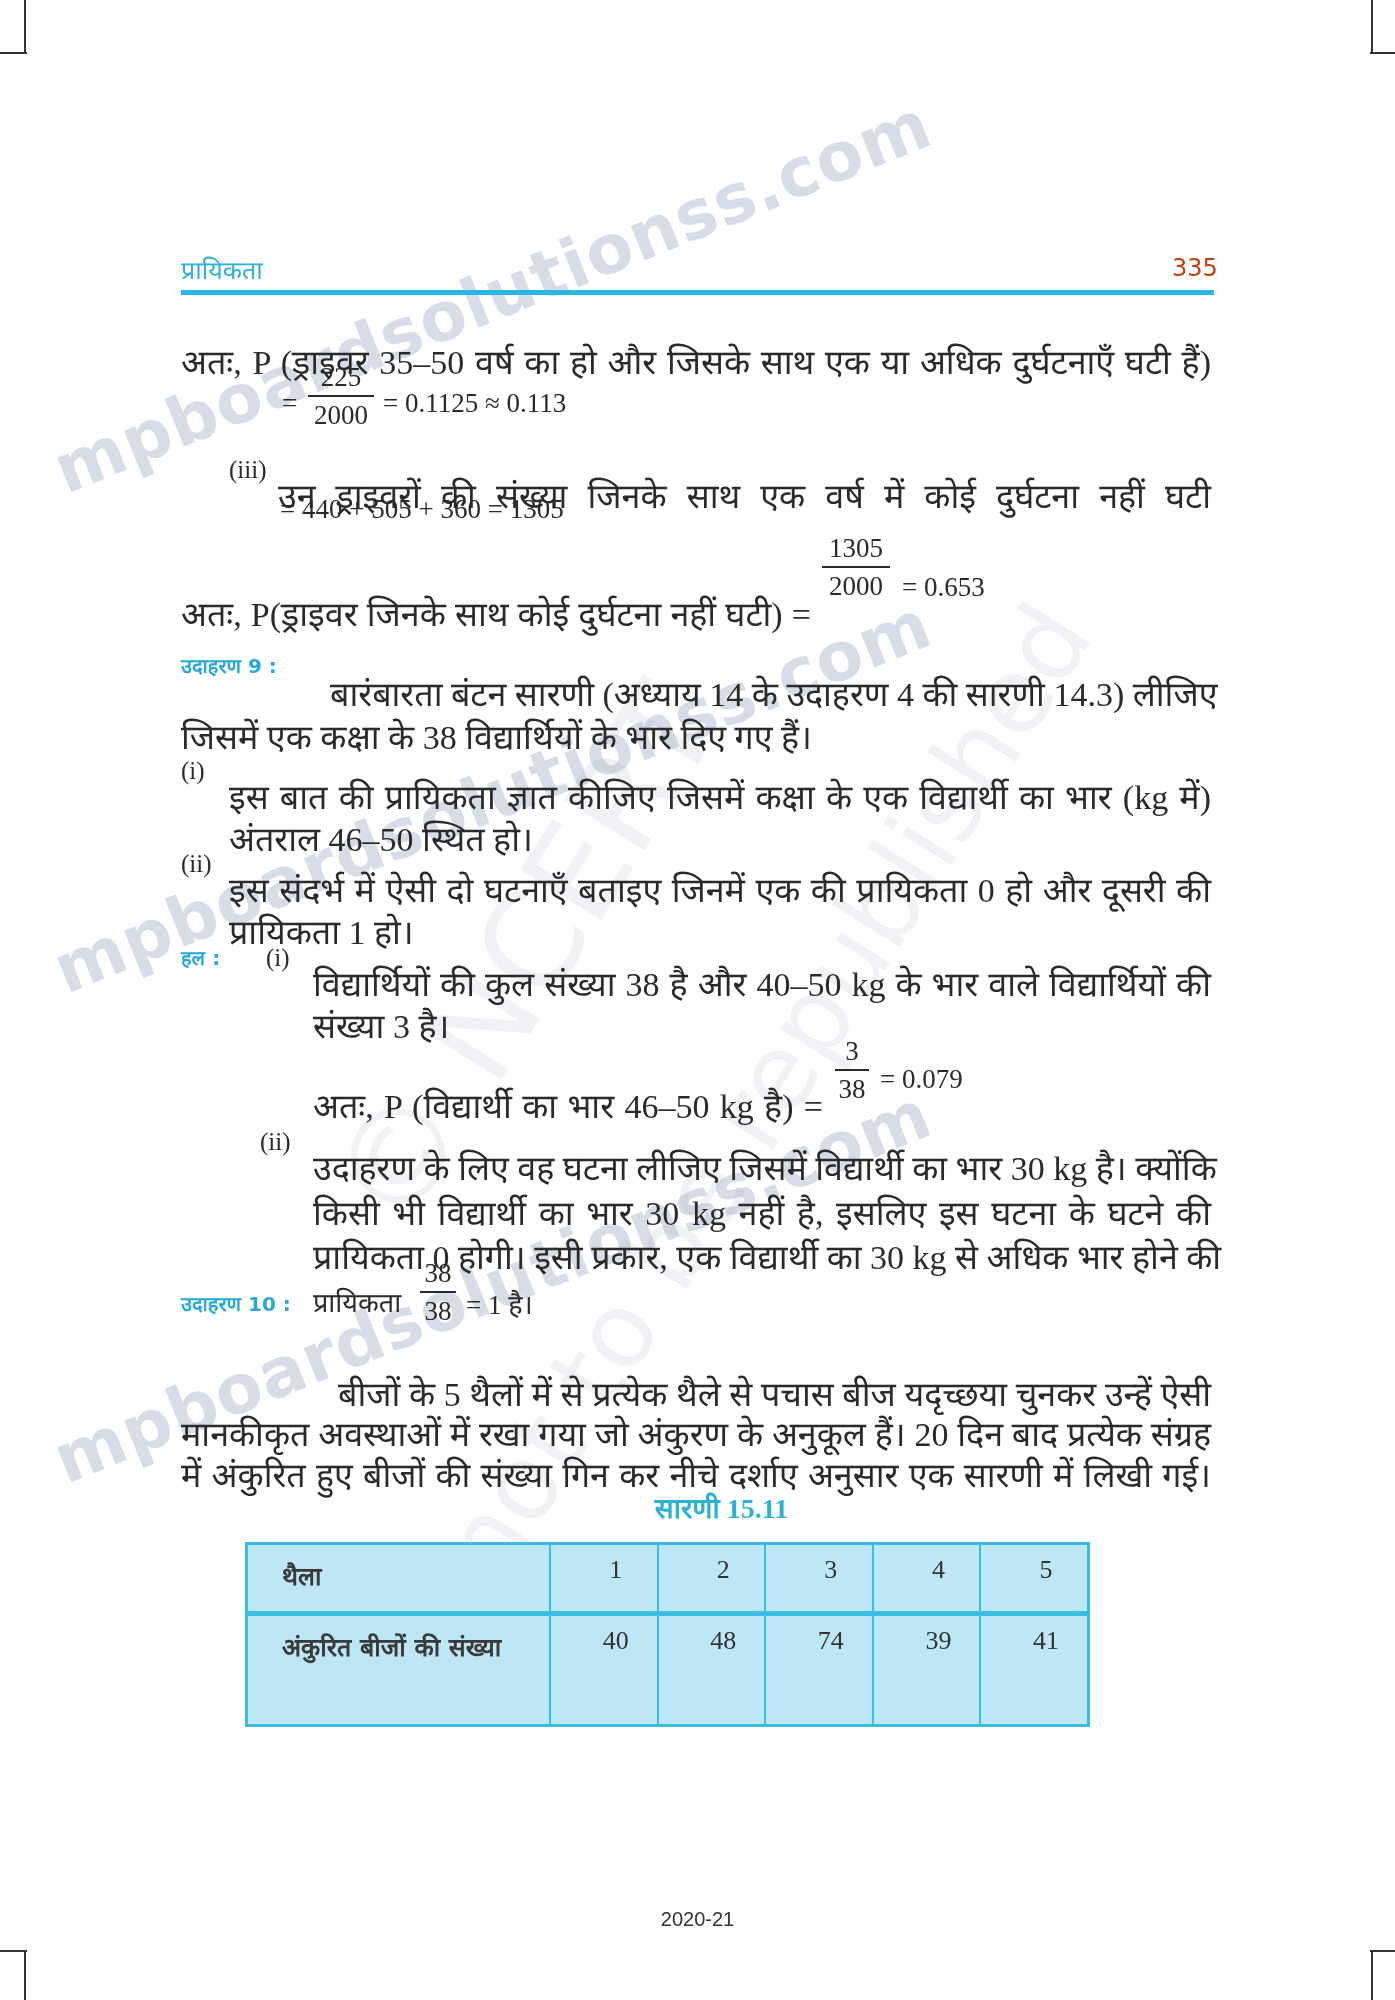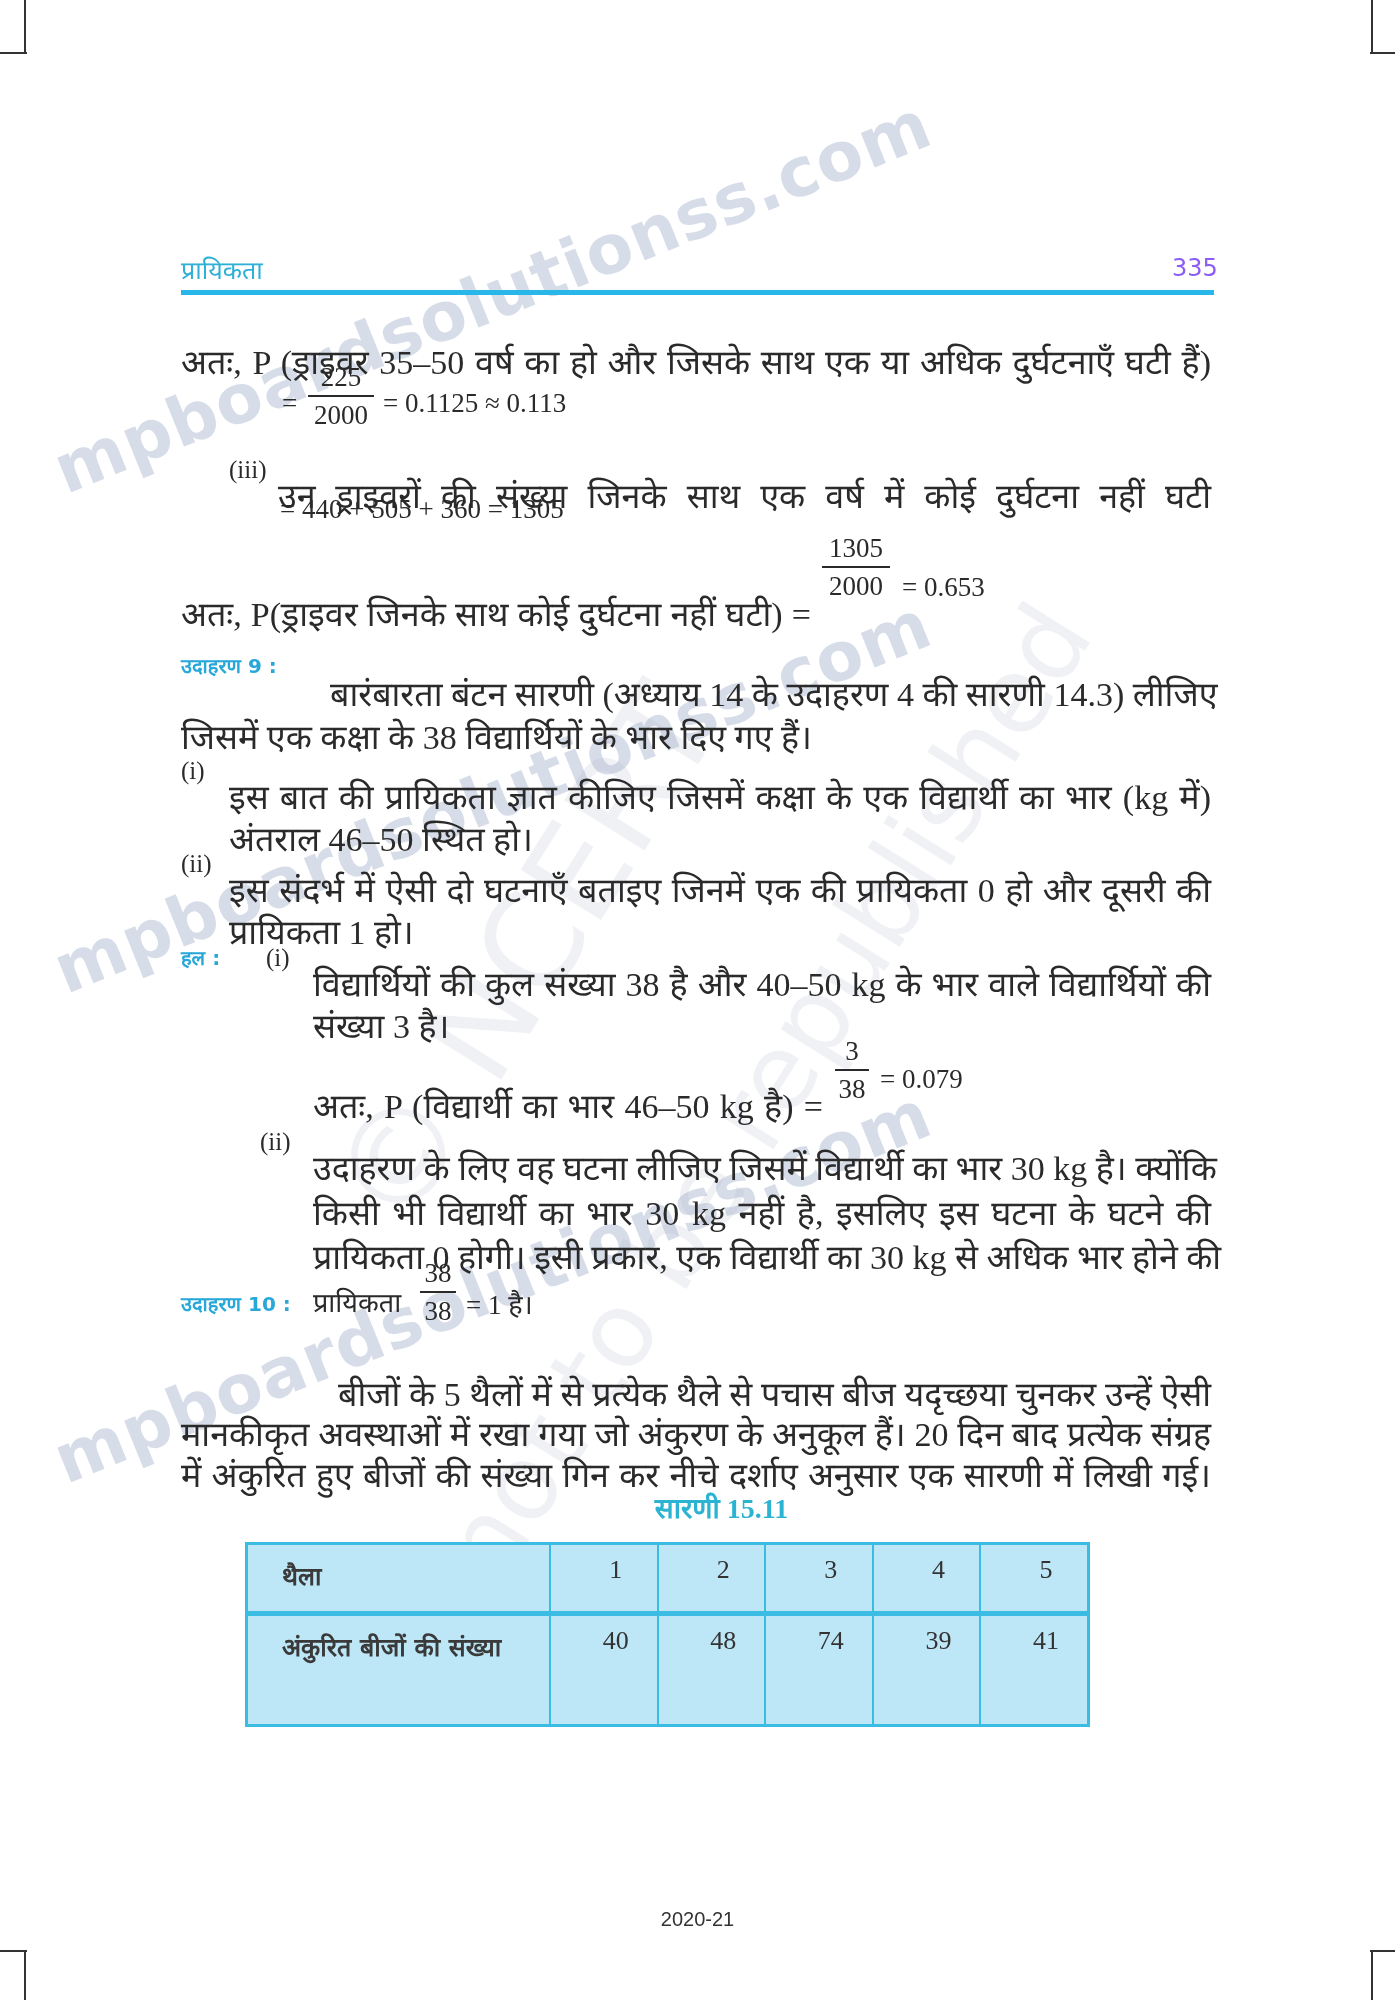--- a/index.html
+++ b/index.html
@@ -22,21 +22,21 @@
     position: absolute; font-family: "DejaVu Sans", sans-serif;
     color: rgba(170, 180, 200, 0.18); font-size: 130px; white-space: nowrap;
     transform-origin: left bottom; pointer-events: none;
   }
 
   .running-head {
     position: absolute; left: 181px; top: 252px; font-size: 25px; color: #2fb0d6;
     font-family: "DejaVu Sans", sans-serif;
   }
   .page-no {
-    position: absolute; left: 1172px; top: 254px; font-size: 24px; color: #8b5cf6;
+    position: absolute; left: 1172px; top: 254px; font-size: 24px; color: #c2410c;
     font-family: "DejaVu Sans", sans-serif;
   }
   .head-rule { position: absolute; left: 181px; top: 290px; width: 1033px; height: 5px; background: #29b6e8; }
 
   .line {
     position: absolute; font-size: 34px; white-space: nowrap; line-height: 34px;
     text-align: justify; text-align-last: justify; margin-top: 28px;
   }
   .label-blue { color: #27a8d8; font-family: "DejaVu Sans", sans-serif; font-weight: bold; font-size: 20px; }
   .frac { position: absolute; text-align: center; font-size: 27px; line-height: 30px; }

